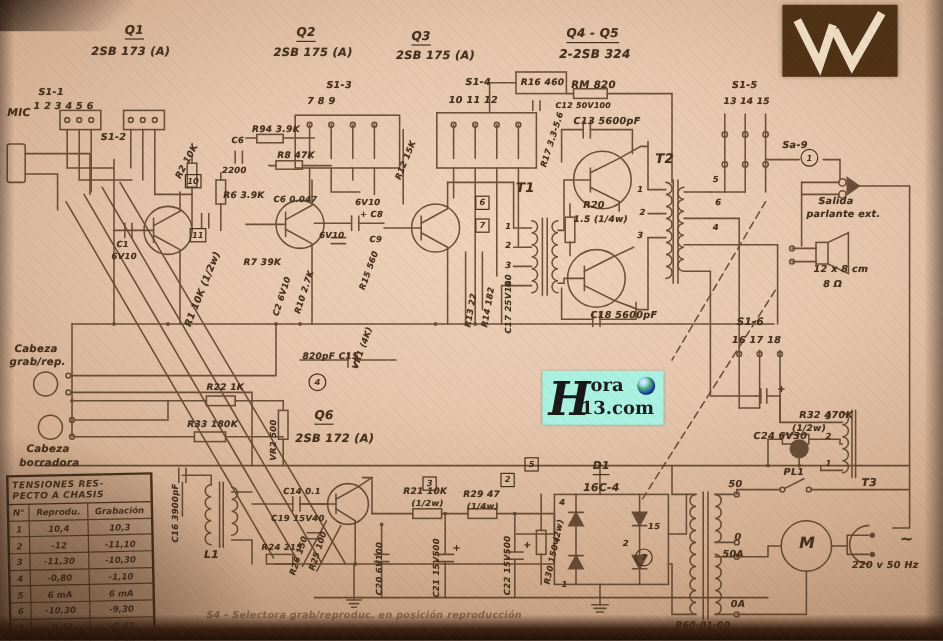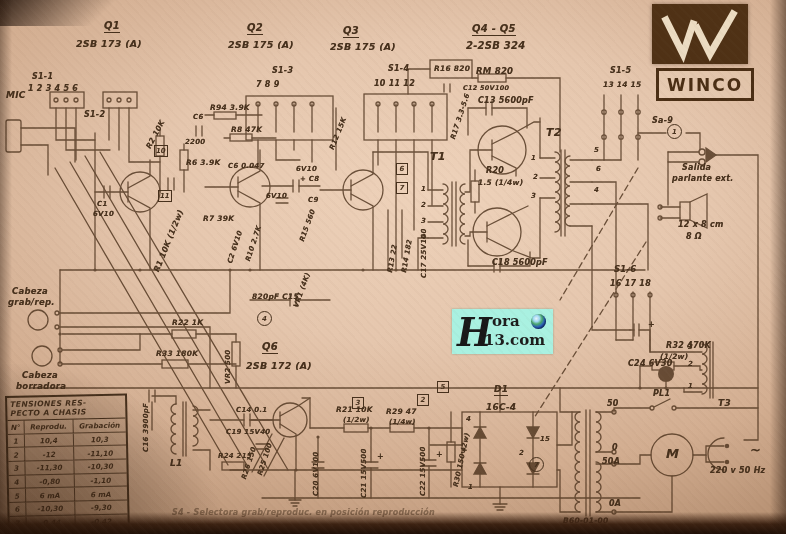--- a/index.html
+++ b/index.html
@@ -469,21 +469,21 @@
       <span class="lbl" style="left: 308px; top: 196px; font-size: 7px;">C9</span>
       <span class="lbl" style="left: 203px; top: 214px; font-size: 7.5px;">R7 39K</span>
       <span class="lbl" style="left: 226px; top: 262px; font-size: 7px; transform: rotate(-72deg);">C2 6V10</span>
       <span class="lbl" style="left: 244px; top: 260px; font-size: 7px; transform: rotate(-72deg);">R10 2.7K</span>
       <span class="lbl" style="left: 328px; top: 148px; font-size: 7px; transform: rotate(-68deg);">R12 15K</span>
       <span class="lbl" style="left: 386px; top: 272px; font-size: 7px; transform: rotate(-80deg);">R13 22</span>
       <span class="lbl" style="left: 400px; top: 272px; font-size: 7px; transform: rotate(-80deg);">R14 182</span>
       <span class="lbl" style="left: 420px; top: 278px; font-size: 7px; transform: rotate(-90deg);">C17 25V100</span>
       <span class="lbl" style="left: 292px; top: 306px; font-size: 7px; transform: rotate(-70deg);">VR1 (4K)</span>
       <span class="lbl" style="left: 298px; top: 240px; font-size: 7px; transform: rotate(-70deg);">R15 560</span>
-      <span class="lbl" style="left: 434px; top: 64px; font-size: 7.5px;">R16 820</span>
+      <span class="lbl" style="left: 434px; top: 64px; font-size: 7.5px;">R16 460</span>
       <span class="lbl" style="left: 424px; top: 84px; font-size: 6.5px; padding-left: 39px;">C12 50V100</span>
       <span class="lbl" style="left: 476px; top: 66px; font-size: 8.5px;">RM 820</span>
       <span class="lbl" style="left: 478px; top: 96px; font-size: 8px;">C13 5600pF</span>
       <span class="lbl" style="left: 449px; top: 138px; font-size: 7px; transform: rotate(-72deg);">R17 3.3-5.6</span>
       <span class="lbl" style="left: 430px; top: 150px; font-size: 11px;">T1</span>
       <span class="lbl" style="left: 546px; top: 126px; font-size: 11px;">T2</span>
       <span class="lbl" style="left: 486px; top: 166px; font-size: 8px;">R20</span>
       <span class="lbl" style="left: 478px; top: 178px; font-size: 7.5px;">1.5 (1/4w)</span>
       <span class="lbl" style="left: 492px; top: 258px; font-size: 8px;">C18 5600pF</span>
       <span class="lbl" style="left: 421px; top: 185px; font-size: 7px;">1</span>
@@ -563,21 +563,20 @@
     </div>
 
   <div class="logo">
     <svg width="96" height="60" viewBox="0 0 96 60">
       <g stroke="#ecdcc2" stroke-width="7" fill="none" stroke-linecap="square">
         <path d="M14 16 L31 50 L41 20"></path>
         <path d="M45 24 L58 50 L81 10"></path>
       </g>
     </svg>
   </div>
-  <div class="logo-text">WINCO</div>
 
   <div class="vtable" id="vtable">
       <div class="vt-title" style="white-space: pre;">TENSIONES RES-
 PECTO A CHASIS</div>
       <div class="vt-row">
         <div>N°</div>
         <div>Reprodu.</div>
         <div>Grabación</div>
       </div>
       <div class="vt-row">

